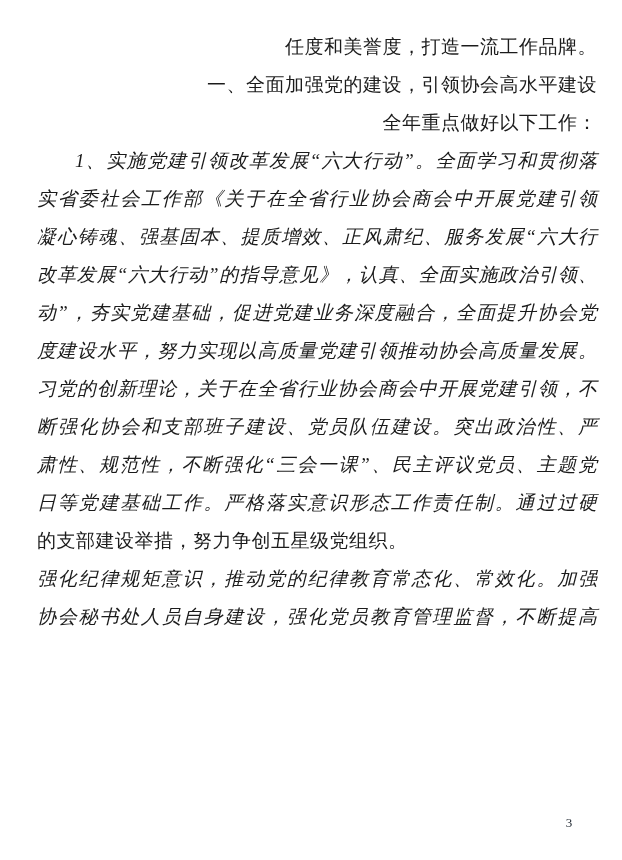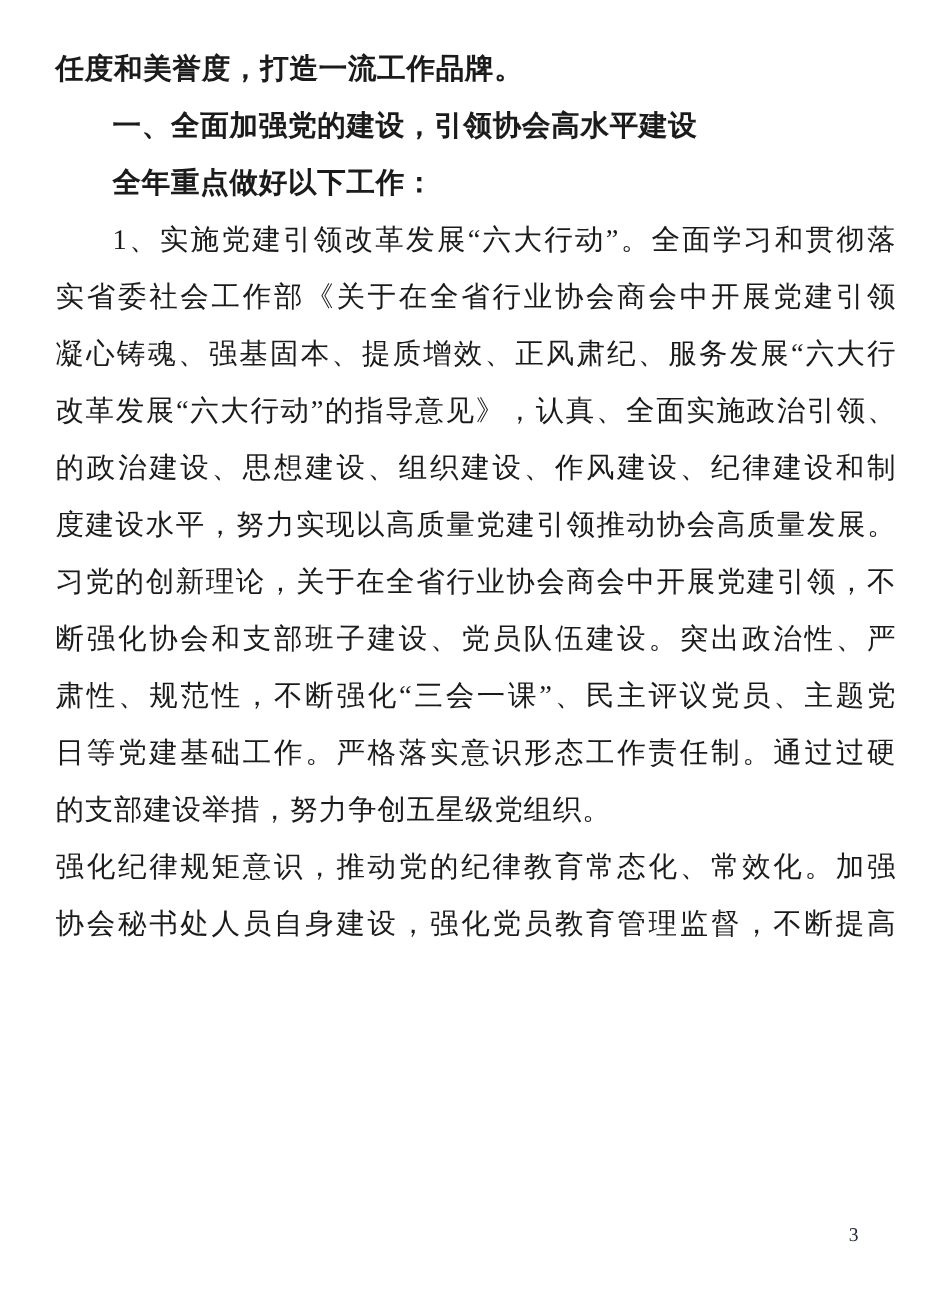--- a/index.html
+++ b/index.html
@@ -26,25 +26,26 @@
     font-size: 19px;
     line-height: 38px;
     height: 38px;
     letter-spacing: 0.5px;
   }
   
   .j {
     text-align: justify;
     text-align-last: justify;
     letter-spacing: 0;
+    font-style: italic;
   }
   
   .in { text-indent: 38px; }
   
-  .b { font-weight: 700; }
+  .b { font-weight: 400; text-align: right; }
   .page-num {
     position: absolute;
     left: 558px;
     top: 812px;
     width: 22px;
     height: 22px;
     text-align: center;
     font-size: 13px;
     line-height: 22px;
     color: #222a33;
@@ -55,21 +56,21 @@
 
 <div class="page">
   <div class="content">
     <div class="line b">任度和美誉度，打造一流工作品牌。</div>
     <div class="line b in">一、全面加强党的建设，引领协会高水平建设</div>
     <div class="line b in">全年重点做好以下工作：</div>
     <div class="line in j">1、实施党建引领改革发展“六大行动”。全面学习和贯彻落</div>
     <div class="line j">实省委社会工作部《关于在全省行业协会商会中开展党建引领</div>
     <div class="line j">凝心铸魂、强基固本、提质增效、正风肃纪、服务发展“六大行</div>
     <div class="line j">改革发展“六大行动”的指导意见》，认真、全面实施政治引领、</div>
-    <div class="line j">的政治建设、思想建设、组织建设、作风建设、纪律建设和制</div>
+    <div class="line j">动”，夯实党建基础，促进党建业务深度融合，全面提升协会党</div>
     <div class="line j">度建设水平，努力实现以高质量党建引领推动协会高质量发展。</div>
     <div class="line j">习党的创新理论，关于在全省行业协会商会中开展党建引领，不</div>
     <div class="line j">断强化协会和支部班子建设、党员队伍建设。突出政治性、严</div>
     <div class="line j">肃性、规范性，不断强化“三会一课”、民主评议党员、主题党</div>
     <div class="line j">日等党建基础工作。严格落实意识形态工作责任制。通过过硬</div>
     <div class="line">的支部建设举措，努力争创五星级党组织。</div>
     <div class="line j">强化纪律规矩意识，推动党的纪律教育常态化、常效化。加强</div>
     <div class="line j">协会秘书处人员自身建设，强化党员教育管理监督，不断提高</div>
   </div>
   <div class="page-num">3</div>

